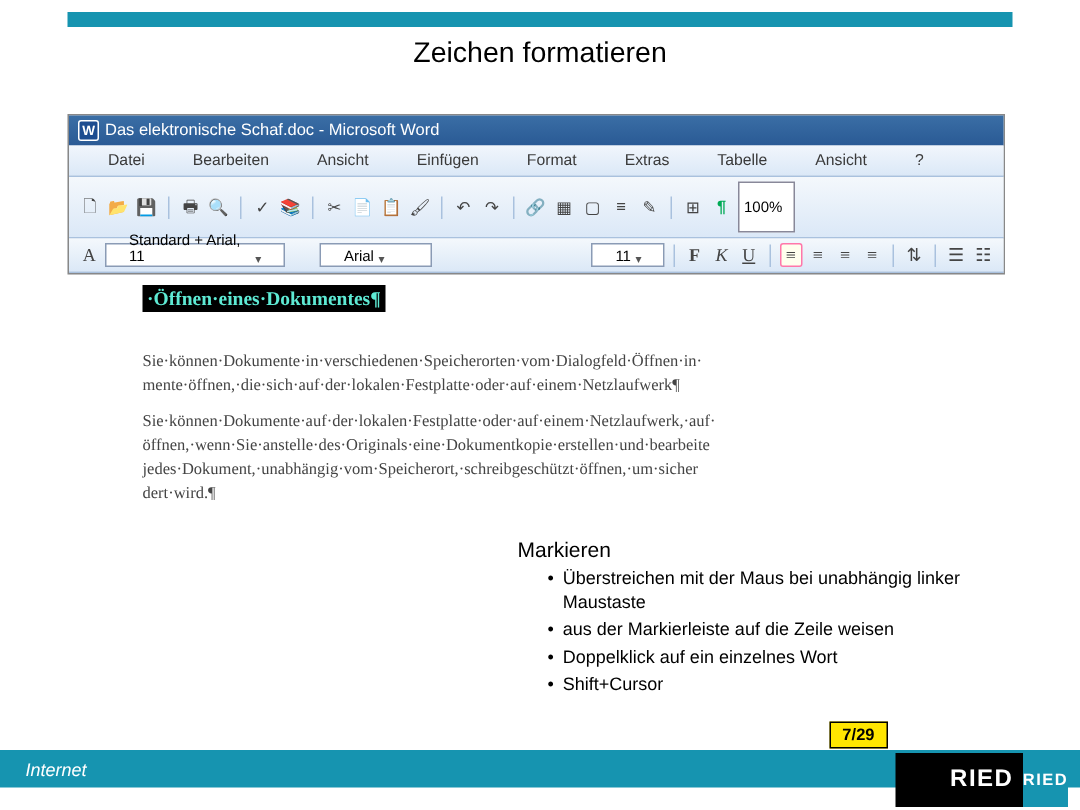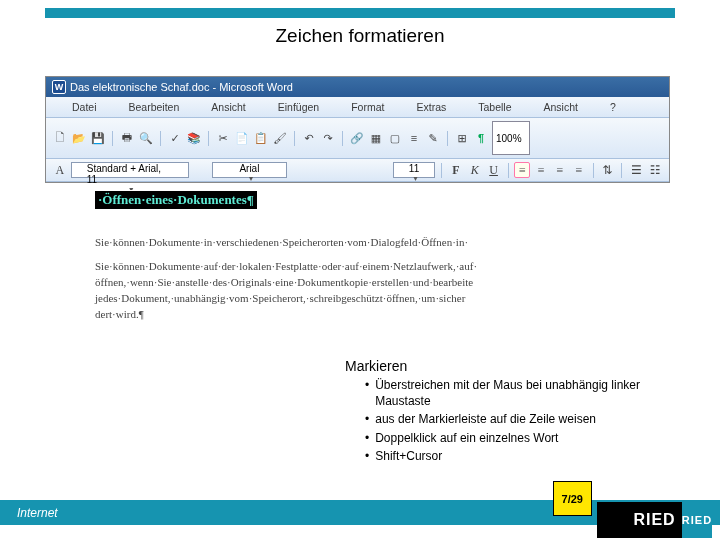--- a/index.html
+++ b/index.html
@@ -9,33 +9,33 @@
   .word-shot { position:absolute; top:76px; left:45px; width:625px; border:1px solid #888; font-size:10px; background:#eef3f8; }
   .titlebar { background:linear-gradient(#3a6ea5,#2a5a95); color:#fff; padding:3px 6px; display:flex; align-items:center; gap:4px; font-size:11px; }
   .titlebar .w-icon { width:14px; height:14px; background:#1c4c90; border:1px solid #fff; border-radius:2px; display:inline-flex; align-items:center; justify-content:center; font-size:9px; font-weight:bold; }
   .menubar { background:linear-gradient(#f1f6fc,#dbe8f7); padding:2px 22px; display:flex; gap:24px; border-bottom:1px solid #a9c1de; font-size:10.5px; color:#3a3a3a;align-items:center; }
   .menubar span { padding:2px 4px; cursor:default; }
   .toolbar { background:linear-gradient(#f4f8fc,#dbe8f7); padding:3px 6px; display:flex; align-items:center; gap:3px; border-bottom:1px solid #a9c1de; }
   .tool-btn { width:16px; height:16px; border:1px solid transparent; border-radius:2px; display:inline-flex; align-items:center; justify-content:center; font-size:11px; color:#444; }
   .tool-sep { width:1px; height:15px; background:#a9c1de; margin:0 3px; }
   .zoom-box { height:16px; border:1px solid #889; background:#fff; font-size:10px; padding:16px 3px; display:inline-flex; align-items:center; min-width:38px; }
   .fmtbar { background:linear-gradient(#f4f8fc,#dbe8f7); padding:3px 6px; display:flex; align-items:center; gap:3px; border-bottom:1px solid #a9c1de; }
-  .combo { height:16px; border:1px solid #8a9bb5; background:#fff; font-size:10px; padding:0 15px; display:inline-flex; align-items:center;flex-direction:column; }
+  .combo { height:16px; border:1px solid #8a9bb5; background:#fff; font-size:10px; padding:0 15px; display:inline-flex; align-items:flex-end; }
   .combo .arrow { margin-left:3px; font-size:8px; color:#555; }
   .fmtbar .tool-btn { font-family:"Times New Roman", serif; font-size:12px; }
   .doc-shot { position:absolute; top:190px; left:95px; width:370px; background:#fff; }
   .doc-heading { background:#000; color:#5eead4; font-family:"Times New Roman", serif; font-weight:bold; font-size:13px; padding:1px 3px; display:inline-block; }
   .doc-body { font-family:"Times New Roman", serif; font-size:11px; line-height:1.45; color:#444;margin-top:26px; }
   .doc-body p { margin:8px 0; }
   .section-title { position:absolute; top:358px; left:345px; font-size:14px; }
   .bullets { position:absolute; top:378px; left:365px; right:45px; font-size:12px; line-height:1.3; }
   .bullets .row { display:flex; gap:6px; margin-bottom:3px; }
   .bullets .bull { flex-shrink:0; }
   .footer-wide { position:absolute; left:0; right:0; bottom:15px; height:25px; background:#1694b0; display:flex; align-items:center; padding-left:17px; color:#fff; font-size:12px; font-style:italic; }
-  .pager { position:absolute; right:128px; top:-19px; height:35px; background:#ffe600; border:1px solid #000; font-size:11px; font-weight:bold; padding:1px 8px; display:flex; align-items:center; color:#000; font-style:normal; }
+  .pager { position:absolute; right:128px; top:-19px; height:18px; background:#ffe600; border:1px solid #000; font-size:11px; font-weight:bold; padding:1px 8px; display:flex; align-items:center; color:#000; font-style:normal; }
   .borg-logo { position:absolute; right:8px; bottom:2px; width:115px; height:36px; background:#000; color:#fff; display:flex; align-items:center; justify-content:center; font-weight:bold; font-size:16px; letter-spacing:1px; }
   .borg-logo .accent { background:#1694b0; position:absolute; right:0; top:0; bottom:0; width:30px; display:flex; align-items:center; justify-content:center; font-size:11px; }
 </style>
 </head>
 <body>
 
 <div class="top-bar"></div>
 <div class="slide-title">Zeichen formatieren</div>
 
 <div class="word-shot">
@@ -115,20 +115,21 @@
     <span class="tool-btn">☰</span>
     <span class="tool-btn">☷</span>
   </div>
 </div>
 
 <div class="doc-shot">
   <span class="doc-heading">·Öffnen·eines·Dokumentes¶</span>
   <div class="doc-body">
     <p>
       <span>Sie·können·Dokumente·in·verschiedenen·Speicherorten·vom·Dialogfeld·Öffnen·in·</span><br>
+      <span>mente·öffnen,·die·sich·auf·der·lokalen·Festplatte·oder·auf·einem·Netzlaufwerk¶</span>
     </p>
     <p>
       <span>Sie·können·Dokumente·auf·der·lokalen·Festplatte·oder·auf·einem·Netzlaufwerk,·auf·</span><br>
       <span>öffnen,·wenn·Sie·anstelle·des·Originals·eine·Dokumentkopie·erstellen·und·bearbeite</span><br>
       <span>jedes·Dokument,·unabhängig·vom·Speicherort,·schreibgeschützt·öffnen,·um·sicher</span><br>
       <span>dert·wird.¶</span>
     </p>
   </div>
 </div>
 

